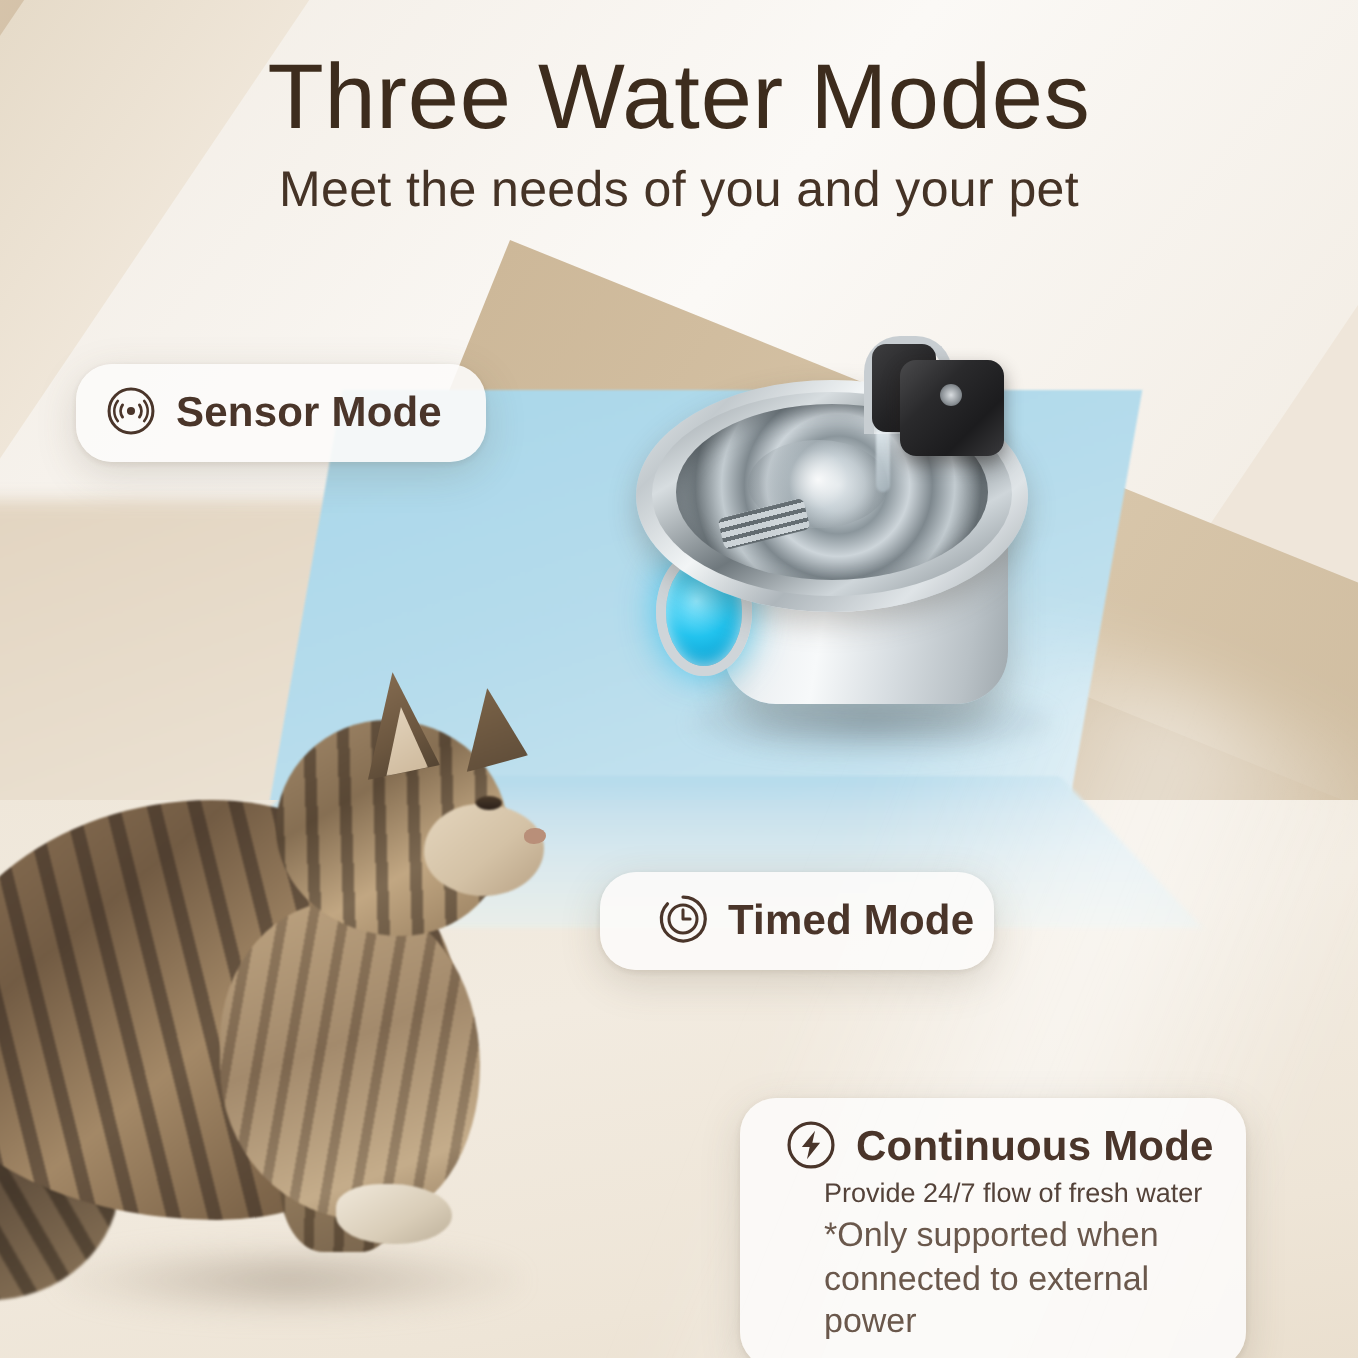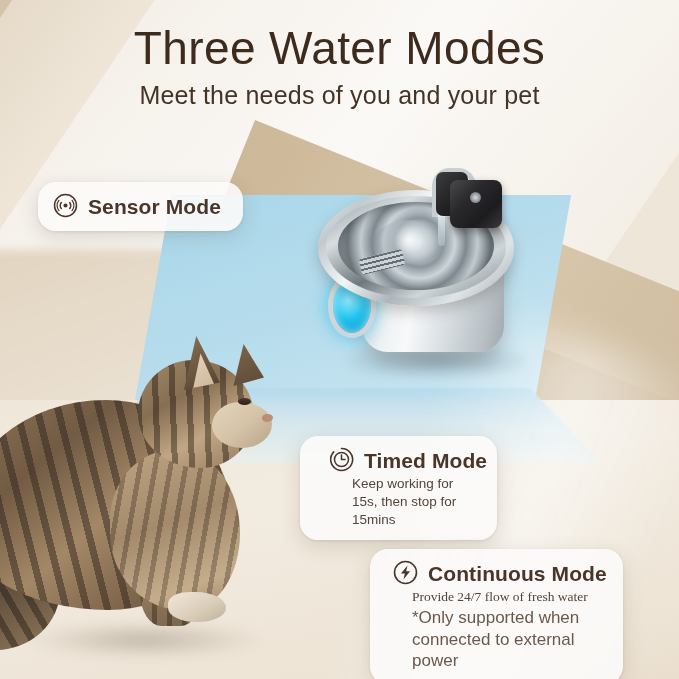--- a/index.html
+++ b/index.html
@@ -363,21 +363,21 @@
 
   #card-sensor { left: 38px; top: 182px; width: 205px; }
   #card-sensor .card-desc { padding-left: 36px; }
 
   #card-timed { left: 300px; top: 436px; width: 197px; }
   #card-timed .card-head { padding-left: 14px; }
   #card-timed .card-desc { padding-left: 38px; }
 
   #card-continuous { left: 370px; top: 549px; width: 253px; }
   #card-continuous .card-head { padding-left: 8px; }
-  #card-continuous .card-desc { padding-left: 28px; font-family: Liberation Serif, serif; }
+  #card-continuous .card-desc { padding-left: 28px; }
   #card-continuous .card-note { padding-left: 28px; }
 </style>
 </head>
 <body>
 
 <div id="stage">
 
   <div class="scene">
     <div class="wall-upper-left"></div>
     <div class="band-light"></div>
@@ -444,21 +444,20 @@
 
   <div class="card" id="card-timed">
     <div class="card-head">
       <svg class="card-icon" viewBox="0 0 32 32">
         <path d="M16 3 A13 13 0 1 1 6.8 7.0" fill="none" stroke="#4a352a" stroke-width="1.9" stroke-linecap="round"></path>
         <circle cx="16" cy="16" r="8.3" fill="none" stroke="#4a352a" stroke-width="1.8"></circle>
         <path d="M16 10.6 L16 16 L20.2 16" fill="none" stroke="#4a352a" stroke-width="1.8" stroke-linecap="round" stroke-linejoin="round"></path>
       </svg>
       <span class="card-title">Timed Mode</span>
     </div>
-    <p class="card-desc">Keep working for 15s, then stop for 15mins</p>
   </div>
 
   <div class="card" id="card-continuous">
     <div class="card-head">
       <svg class="card-icon" viewBox="0 0 32 32">
         <circle cx="16" cy="16" r="13" fill="none" stroke="#4a352a" stroke-width="1.9"></circle>
         <path d="M18.4 7.6 L10.6 17.2 L15.2 17.2 L13.6 24.4 L21.4 14.6 L16.8 14.6 Z" fill="#4a352a"></path>
       </svg>
       <span class="card-title">Continuous Mode</span>
     </div>

